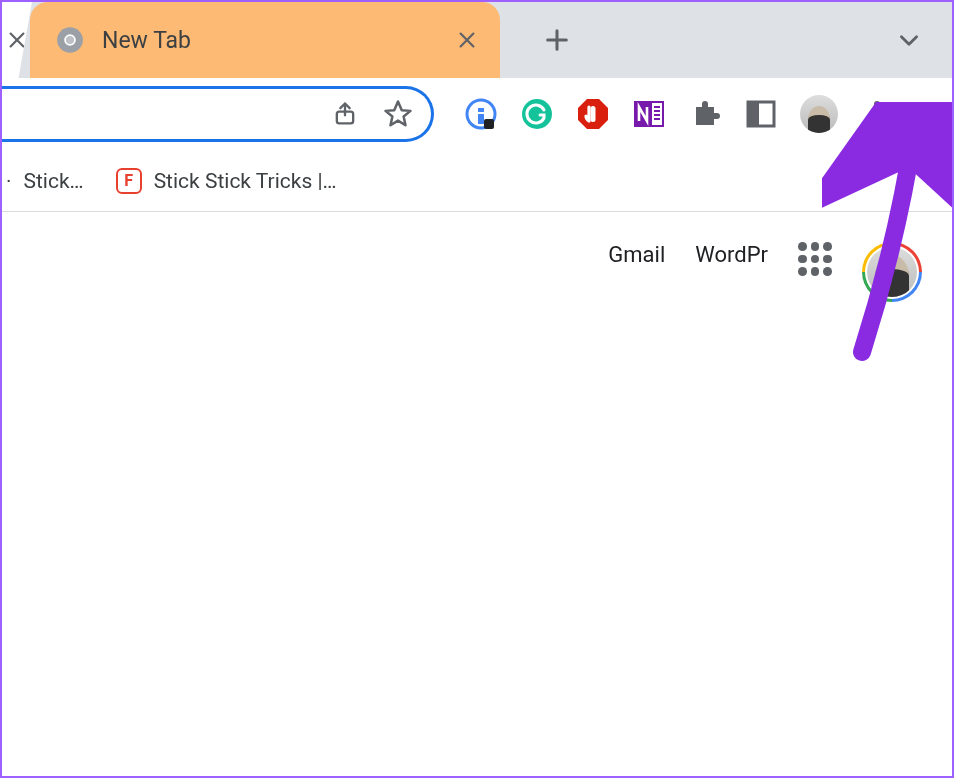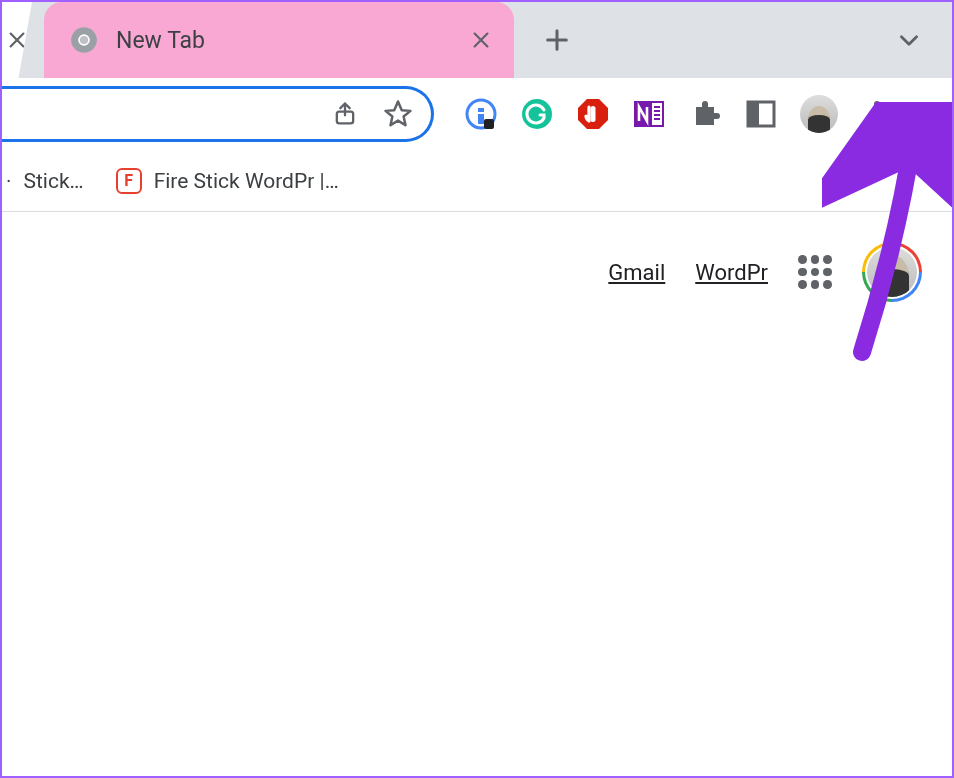--- a/index.html
+++ b/index.html
@@ -26,25 +26,25 @@
     position: absolute;
     left: 0; top: 0; bottom: 0;
     width: 30px;
     display: flex; align-items: center; justify-content: flex-end;
     background: #fff;
     clip-path: polygon(0 0, 100% 0, 55% 100%, 0 100%);
     padding-right: 4px;
   }
   .tab {
     position: absolute;
-    left: 42px;
+    left: 28px;
     bottom: 0;
     height: 76px;
     width: 470px;
-    background: #f9a8d4;
+    background: #fdba74;
     border-top-left-radius: 18px;
     border-top-right-radius: 18px;
     display: flex;
     align-items: center;
     padding: 0 22px 0 26px;
     gap: 18px;
   }
   .tab-title { font-size: 23px; color: #3c4043; flex: 1; }
   .newtab-btn {
     position: absolute;
@@ -115,26 +115,25 @@
     font-size: 21px;
     color: #3c4043;
   }
   .bookmark-item { display: flex; align-items: center; gap: 12px; padding: 6px 8px; border-radius: 8px; cursor: pointer; white-space: nowrap;}
   .favicon { width: 26px; height: 26px; border-radius: 6px; display:flex;align-items:center;justify-content:center; font-weight:bold; font-size:16px; }
 
   
   .ntp-header {
     display: flex;
     justify-content: flex-end;
-    align-items: center;
+    align-items: flex-start;
     padding: 30px 30px 0 0;
     gap: 30px;
     font-size: 22px;
     color: #202124;
-    text-decoration: underline;
   }
   .apps-grid {
     width: 34px; height: 34px;
     display: grid; grid-template-columns: repeat(3,1fr); grid-template-rows: repeat(3,1fr);
     gap: 4px;
   }
   .apps-grid span { background:#5f6368; border-radius:50%; }
   .avatar-lg {
     width: 60px; height: 60px; border-radius:50%;
     padding:3px;
@@ -256,21 +255,21 @@
   </div>
 </div>
 
 <div class="bookmarks">
   <div class="bookmark-item" style="padding-left:0;">
     <span style="color:#3c4043;">·</span>
     <span>Stick…</span>
   </div>
   <div class="bookmark-item">
     <div class="favicon" style="border:2px solid #e8402f;color:#e8402f;background:#fff;">F</div>
-    <span>Fire Stick WordPr |…</span>
+    <span>Stick Stick Tricks |…</span>
   </div>
 </div>
 
 <div class="ntp-header">
   <a>Gmail</a>
   <a>WordPr</a>
   <div class="apps-grid">
     <span></span>
       <span></span>
       <span></span>

